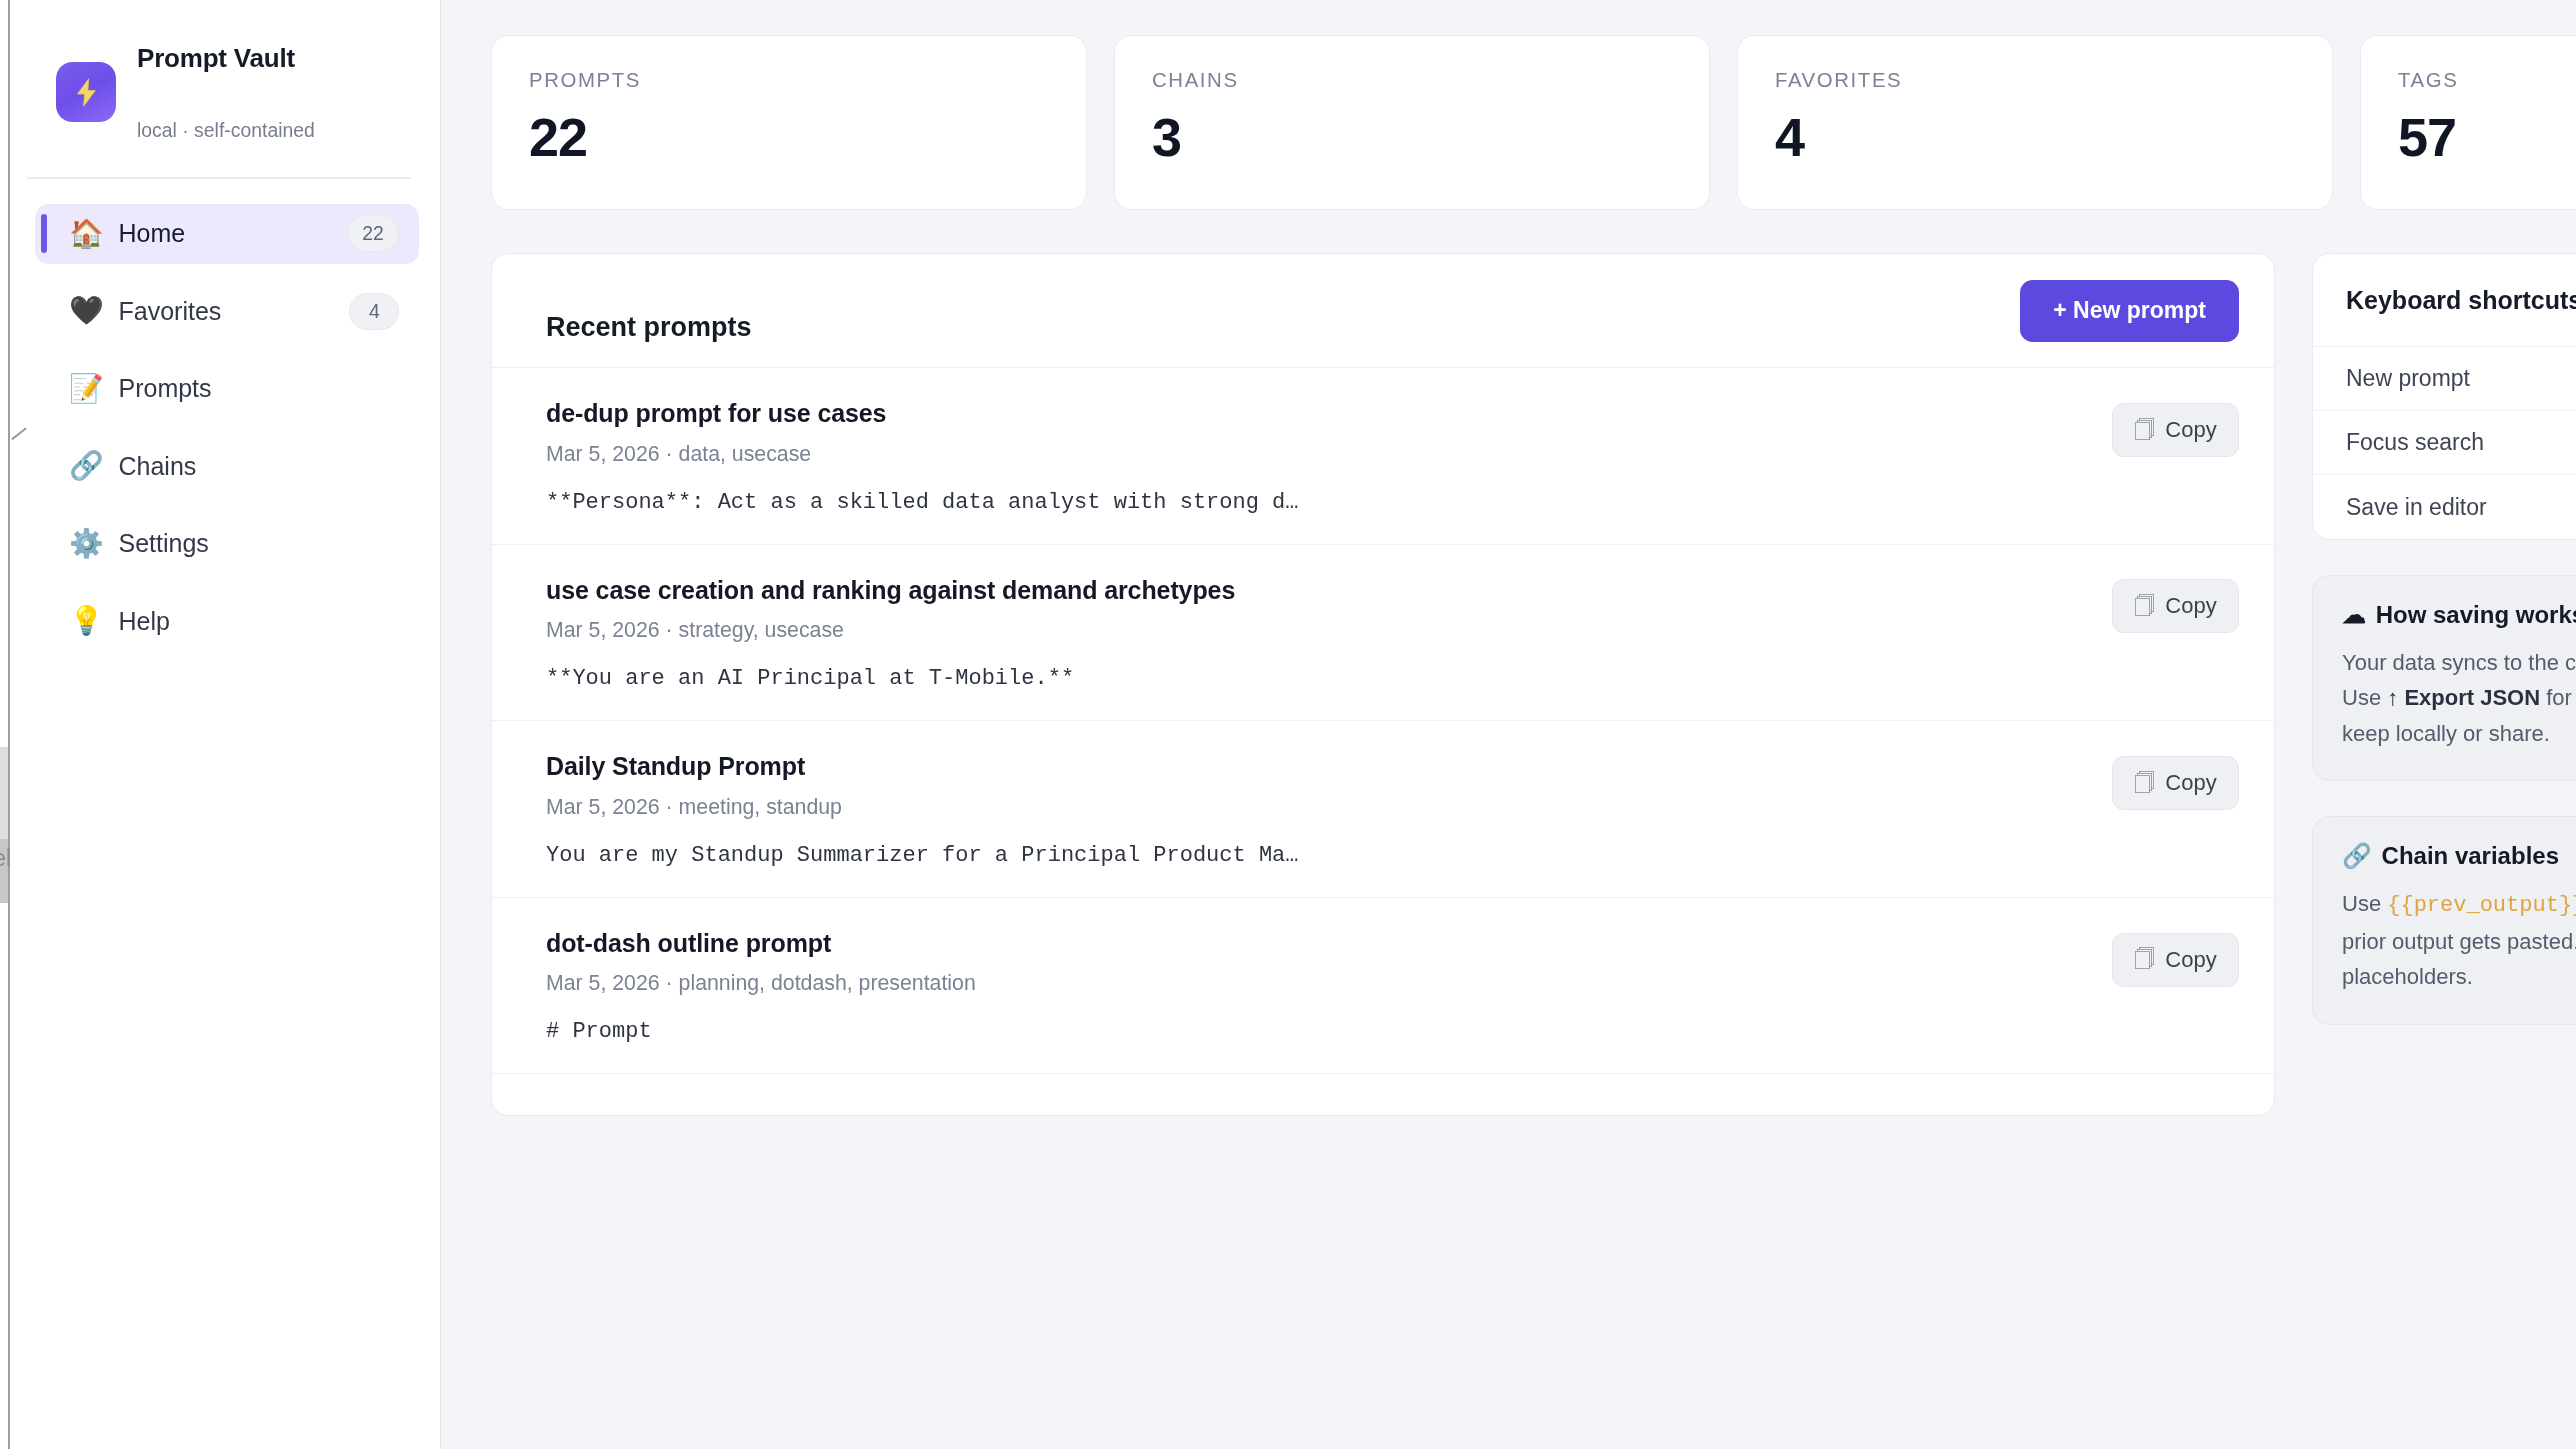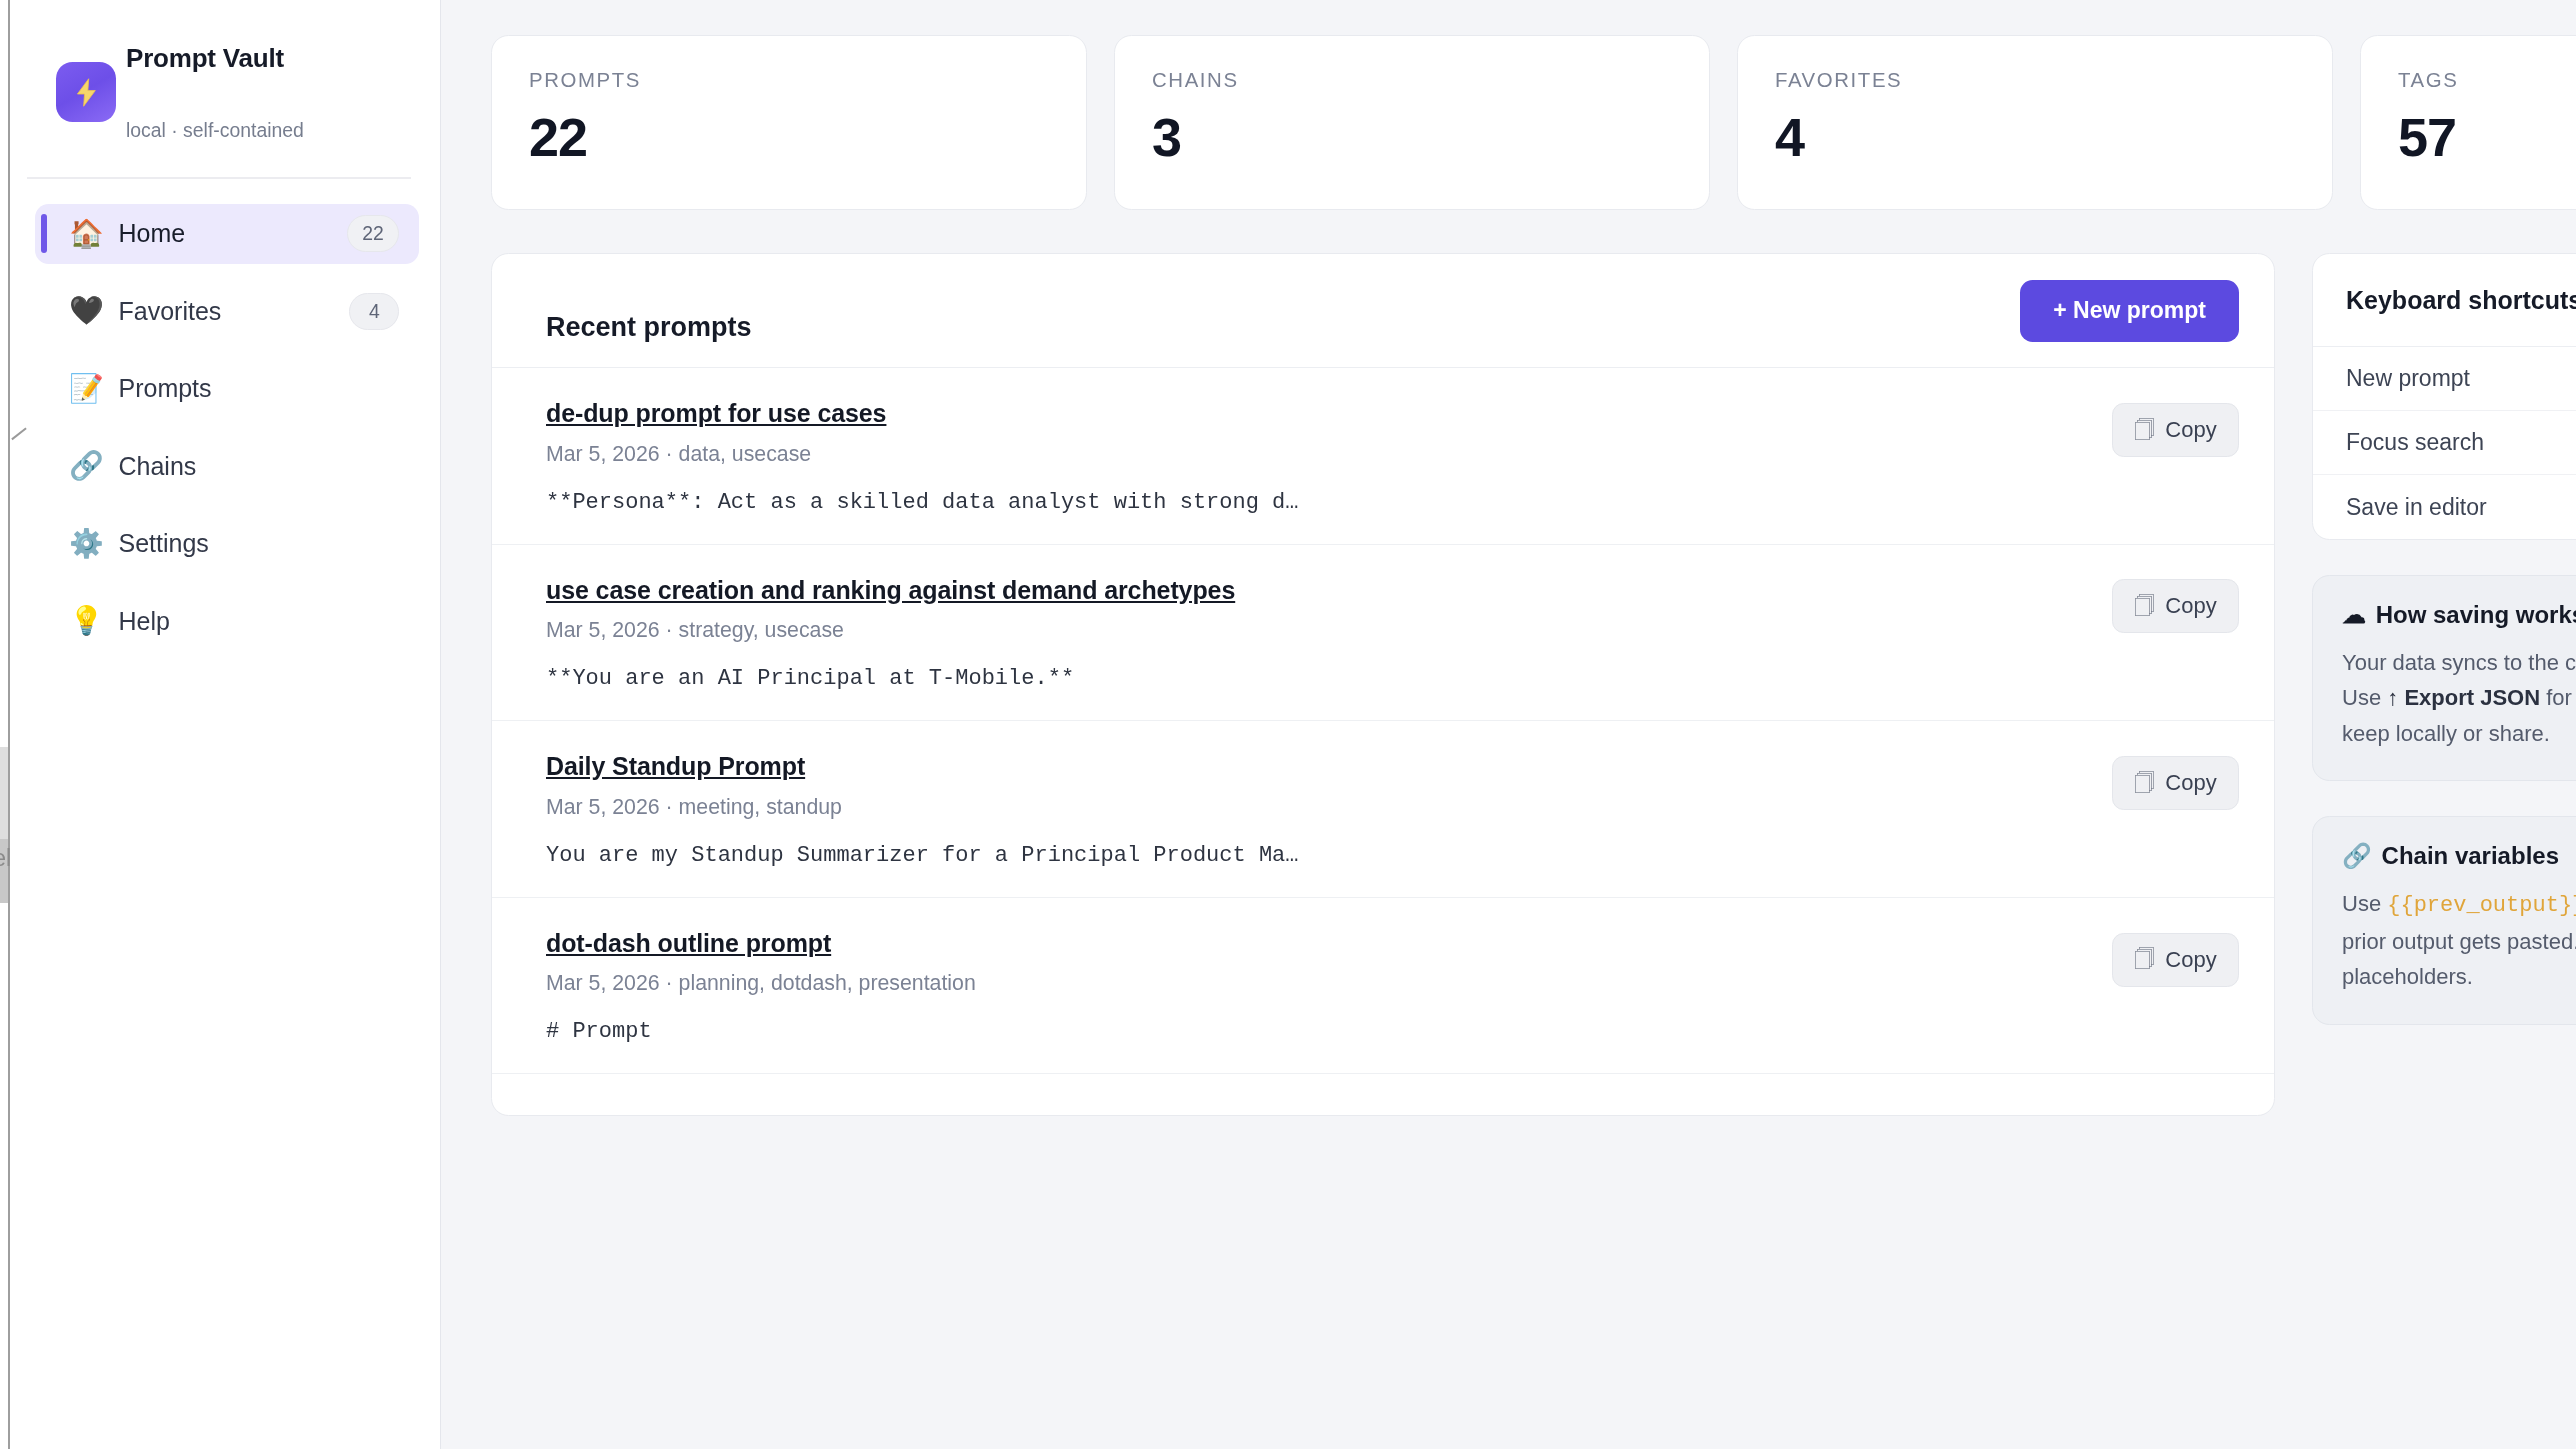--- a/index.html
+++ b/index.html
@@ -83,21 +83,21 @@
     height: 1449px;
     background: #ffffff;
     border-right: 1.9px solid #e4e6ec;
     padding-left: 27px;
     z-index: 2;
   }
 
   .brand {
     display: flex;
     align-items: center;
-    gap: 10px;
+    gap: 21px;
     padding: 43px 0 0 29px;
   }
   .brand-logo {
     width: 60px; height: 60px;
     border-radius: 16.5px;
     background: linear-gradient(150deg, #7c5cf0 0%, #6d4fe8 48%, #8b6bf5 100%);
     display: flex;
     align-items: center;
     justify-content: center;
     flex-shrink: 0;
@@ -271,21 +271,20 @@
     cursor: pointer;
     min-height: 165px;
   }
   .prompt-row:last-child { border-bottom: none; }
   .prompt-body { flex: 1; min-width: 0; }
   .prompt-title {
     font-size: 25px;
     font-weight: bold;
     color: #141925;
     letter-spacing: -0.1px;
-    text-decoration: underline;
   }
   .prompt-meta {
     margin-top: 13.6px;
     font-size: 21.3px;
     color: #7b8294;
   }
   .prompt-preview {
     margin-top: 23px;
     font-family: "Liberation Mono", monospace;
     font-size: 22px;

